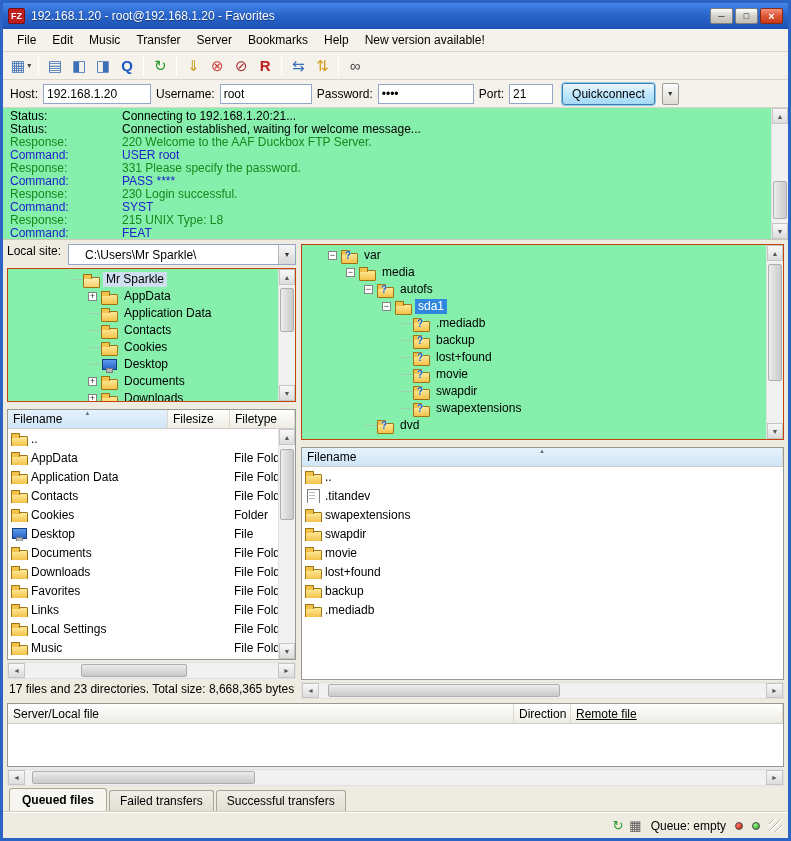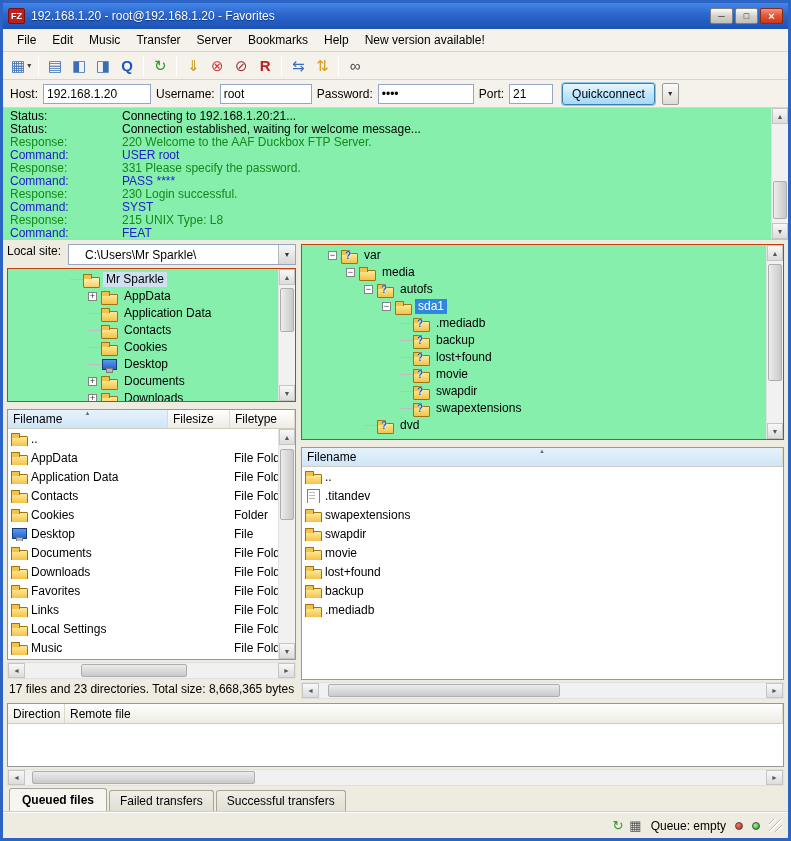--- a/index.html
+++ b/index.html
@@ -593,24 +593,27 @@
         </div>
         <div class="hs-btn">►</div>
       </div>
     </div>
 
   </div>
 
   <div class="queuepane">
     <div class="queuebox">
       <div class="queue-header">
+          <div class="hcell" style="width: 506px;">
+            <span class="hlabel">Server/Local file</span>
+          </div>
           <div class="hcell" style="width: 57px;">
             <span class="hlabel">Direction</span>
           </div>
-          <div class="hcell" style="flex: 1 1 0%;">
+          <div class="hcell" style="flex: 1 1 0%; text-decoration: underline;">
             <span class="hlabel">Remote file</span>
           </div>
         </div>
       <div class="queue-body"></div>
     </div>
     <div class="hscroll">
       <div class="hs-btn">◄</div>
       <div class="hs-track">
         <div class="hs-thumb" style="left:1%;width:30%"></div>
       </div>

